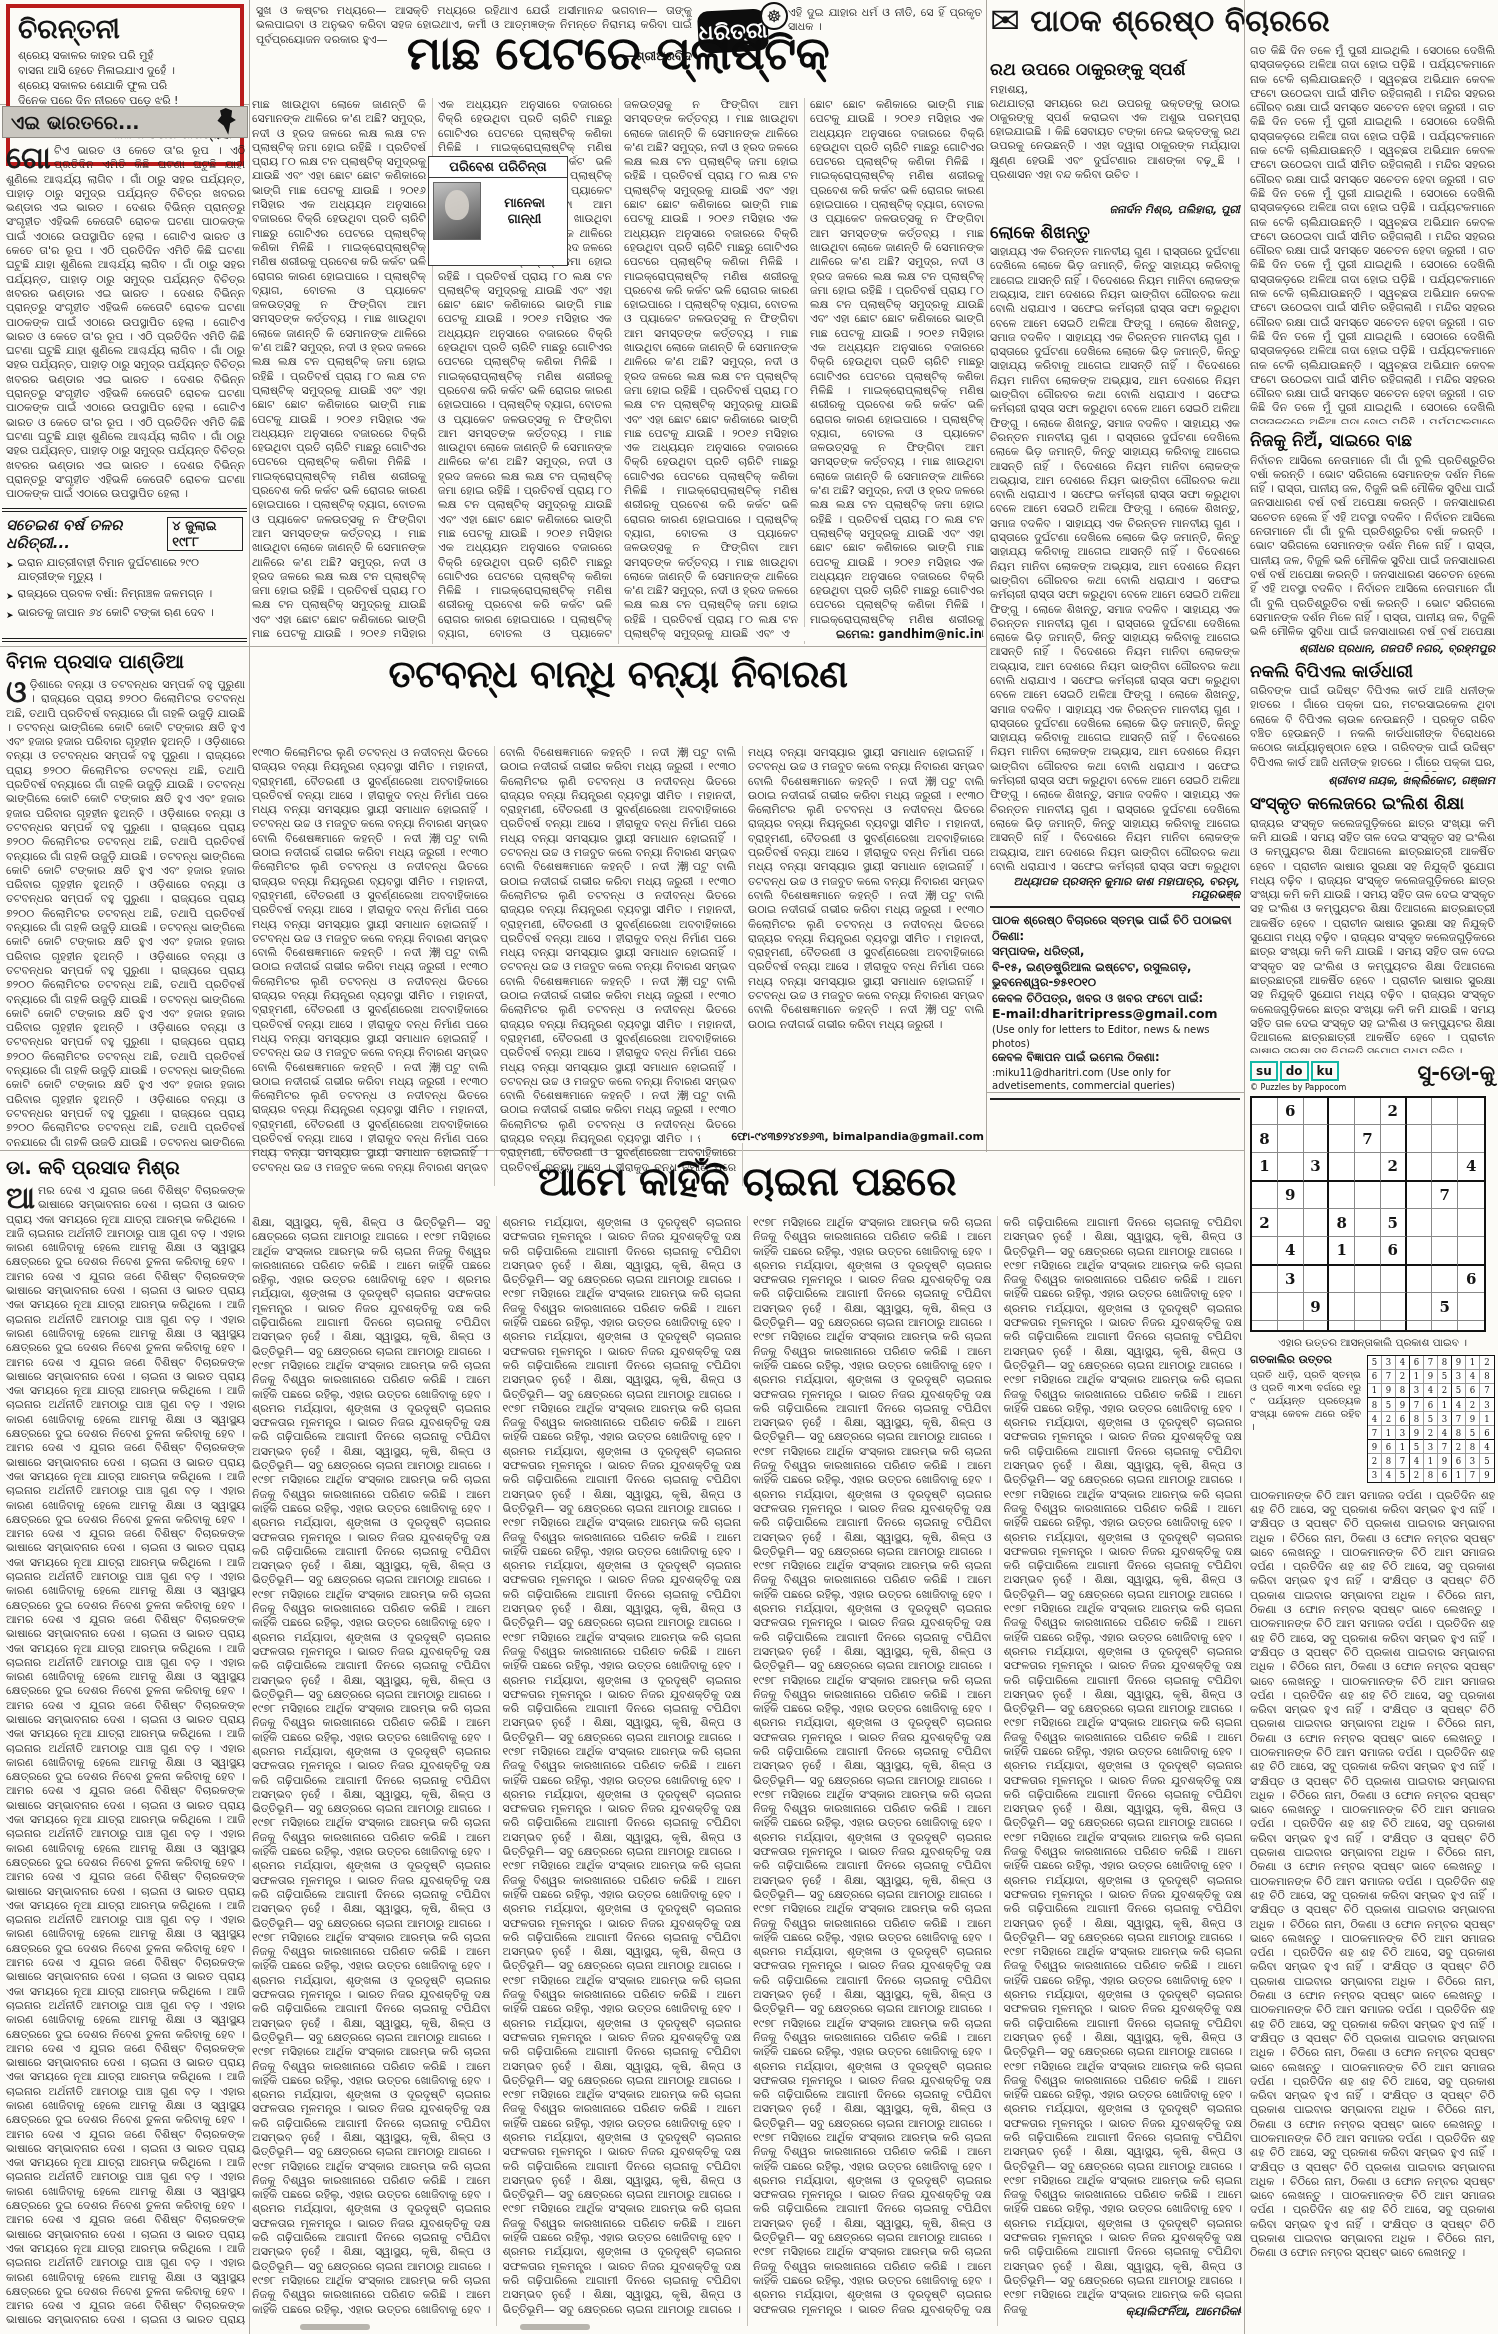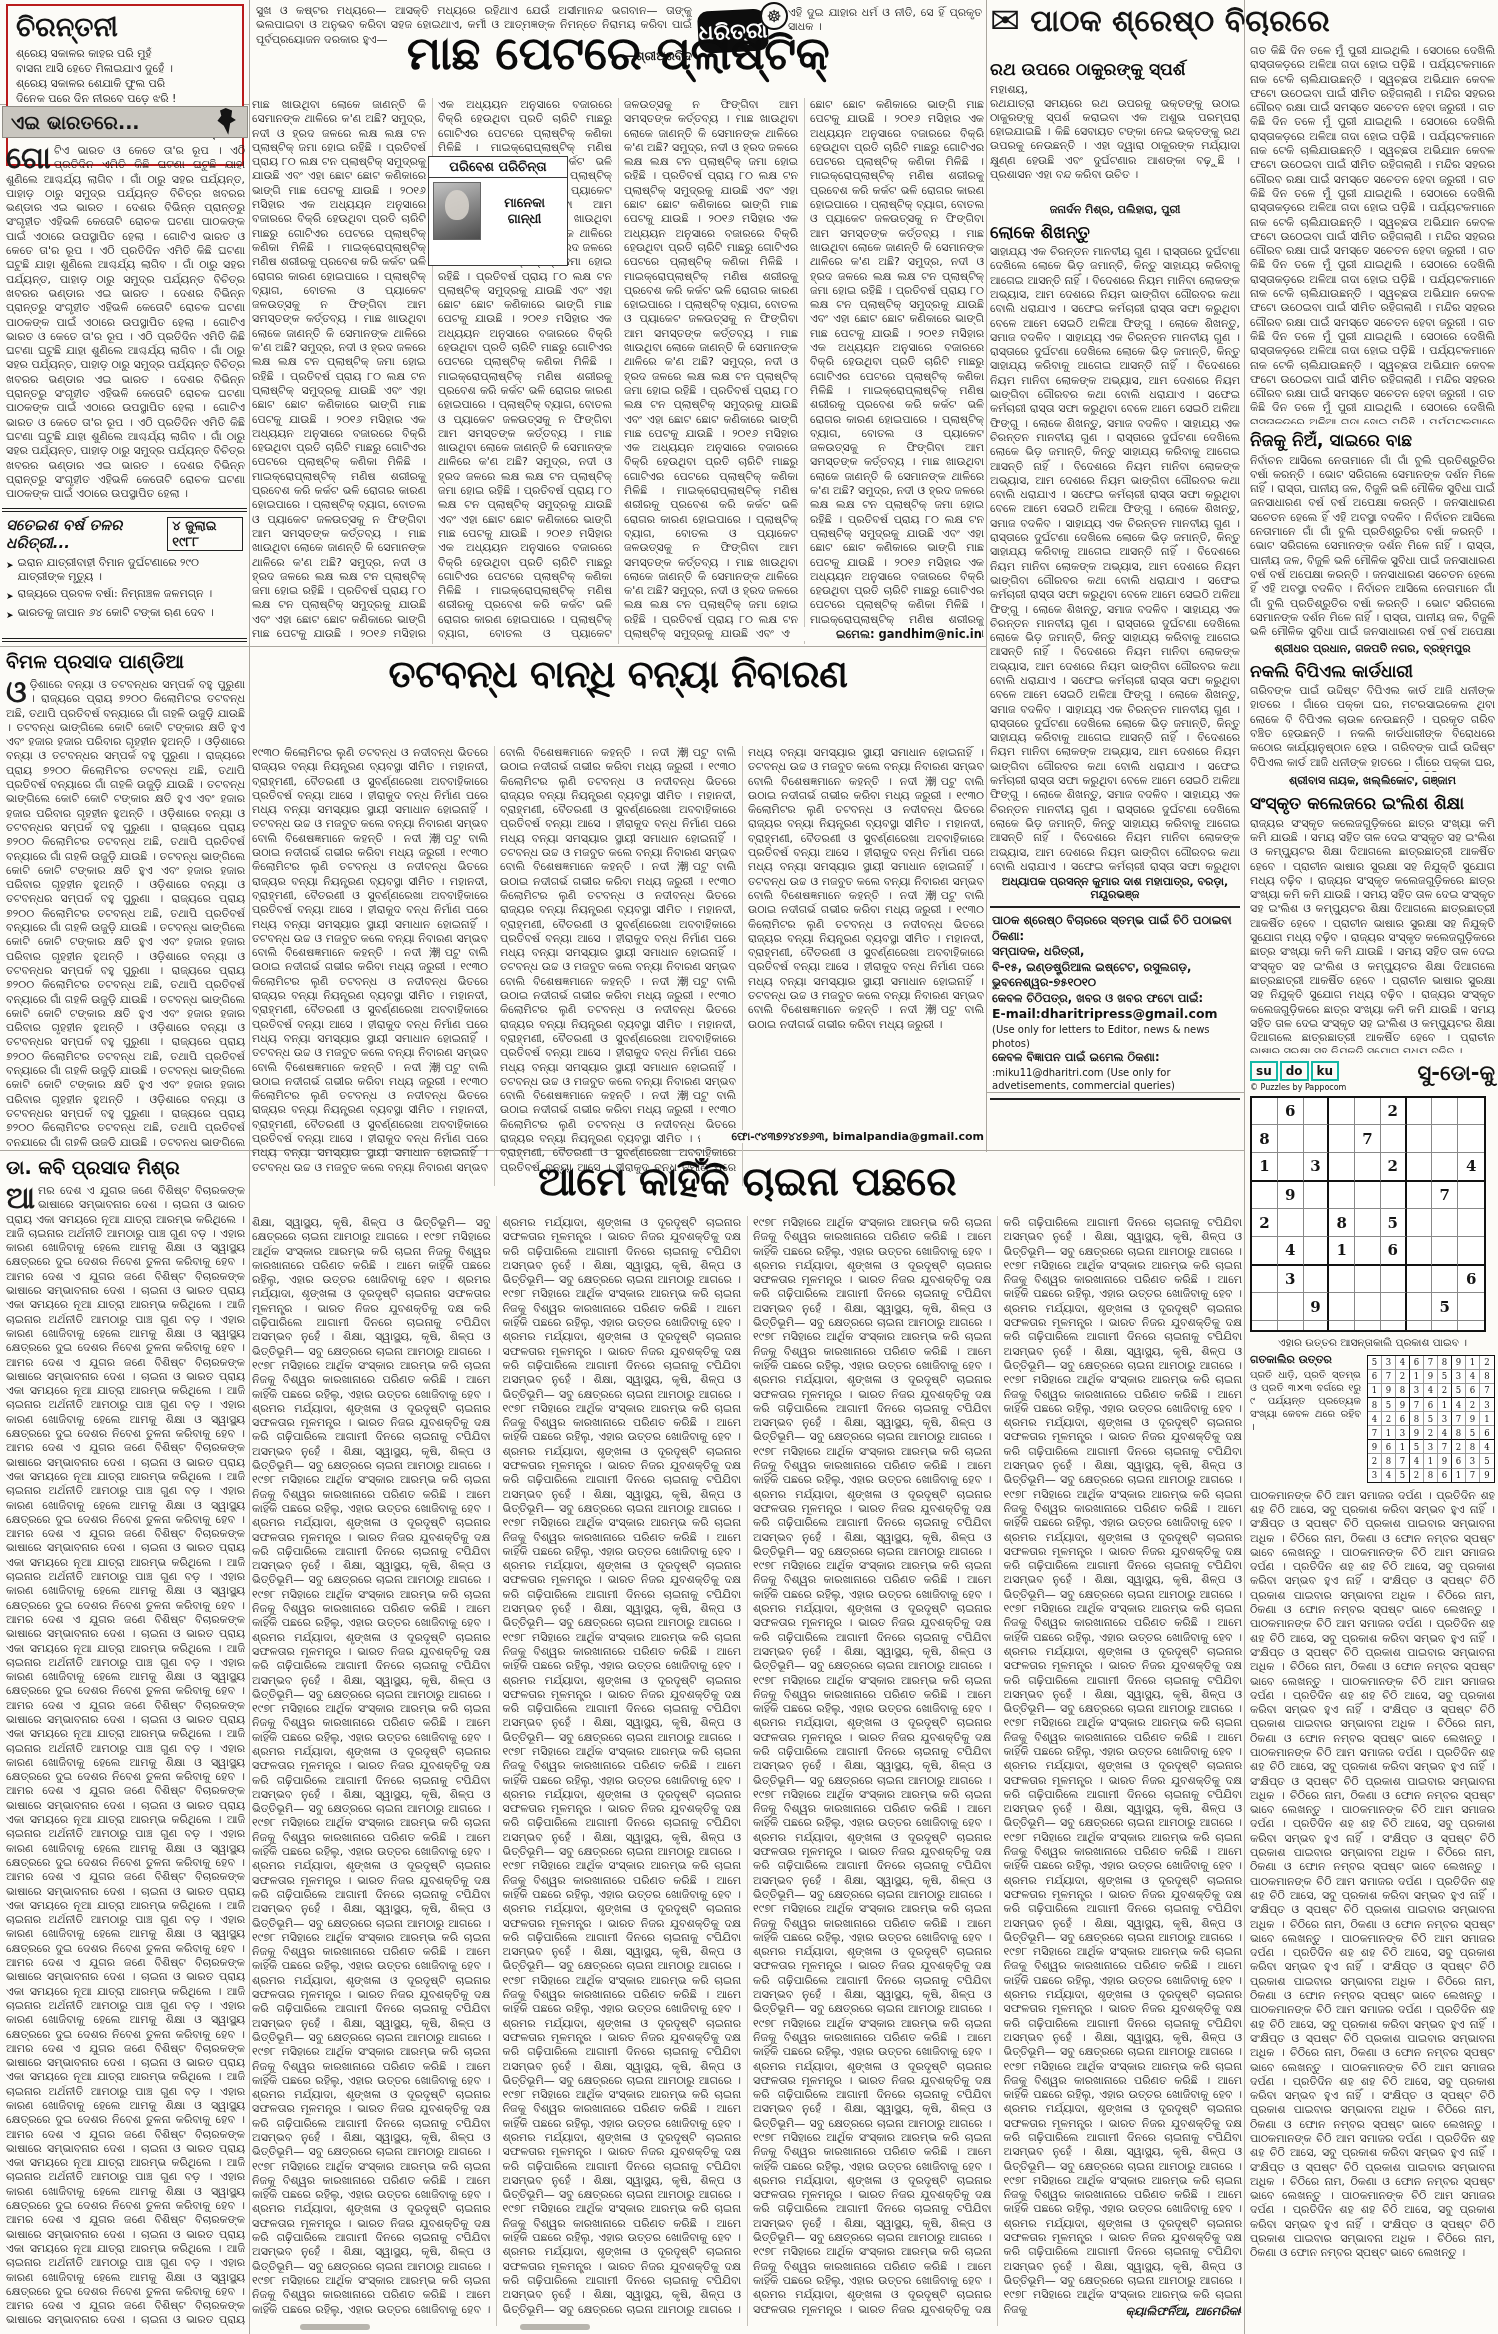--- a/index.html
+++ b/index.html
@@ -8,26 +8,26 @@
     position:relative; width:1498px; height:2334px; margin:0 auto;
     background:#fcfbf7; color:#151515; overflow:hidden;
     font-family:"DejaVu Sans", sans-serif;
   }
   .vr { position:absolute; width:1px; background:#aaa69e; }
   .hr { position:absolute; height:1px; background:#aaa69e; }
   .jtxt { text-align:justify; font-size:11px; line-height:14.3px; overflow:hidden; color:#1c1c1c; }
   .dropcap::first-letter { float:left; font-size:30px; line-height:27px; font-weight:bold; padding:0 3px 0 0; }
   .headline { position:absolute; font-weight:bold; text-align:center; letter-spacing:-0.5px; color:#0b0b0b; overflow:hidden; }
   .byline { position:absolute; font-weight:bold; font-size:19px; color:#0b0b0b; }
-  .sig { text-align:center; font-weight:bold; font-size:11px; margin:2px 0 4px; color:#111; }
+  .sig { text-align:right; font-weight:bold; font-style:italic; font-size:11px; margin:2px 0 4px; color:#111; }
   .lt-h { font-size:17px; font-weight:bold; line-height:1.15; margin:7px 0 3px; color:#0b0b0b; }
 
   
   #chirantani { position:absolute; left:6px; top:4px; width:238px; height:162px;
-    border:2px solid #b91c1c; padding:5px 8px; background:#fcfbf7; }
+    border:4px solid #b91c1c; padding:5px 8px; background:#fcfbf7; }
   #chirantani .c-title { font-size:27px; font-weight:bold; margin-bottom:3px; }
   #chirantani .c-verse { font-size:11px; line-height:15px; white-space:pre-line; }
   #chirantani .c-next { font-size:11px; text-align:right; margin-top:2px; }
   #chirantani .c-author { font-size:12.5px; font-weight:bold; text-align:right; margin-top:3px; }
 
   
   #quote { position:absolute; left:256px; top:4px; width:436px; height:92px; }
   #quote .q-author { text-align:right; font-weight:bold; font-size:12px; margin-top:2px; }
   #quote2 { position:absolute; left:788px; top:6px; width:194px; height:58px; }
 

